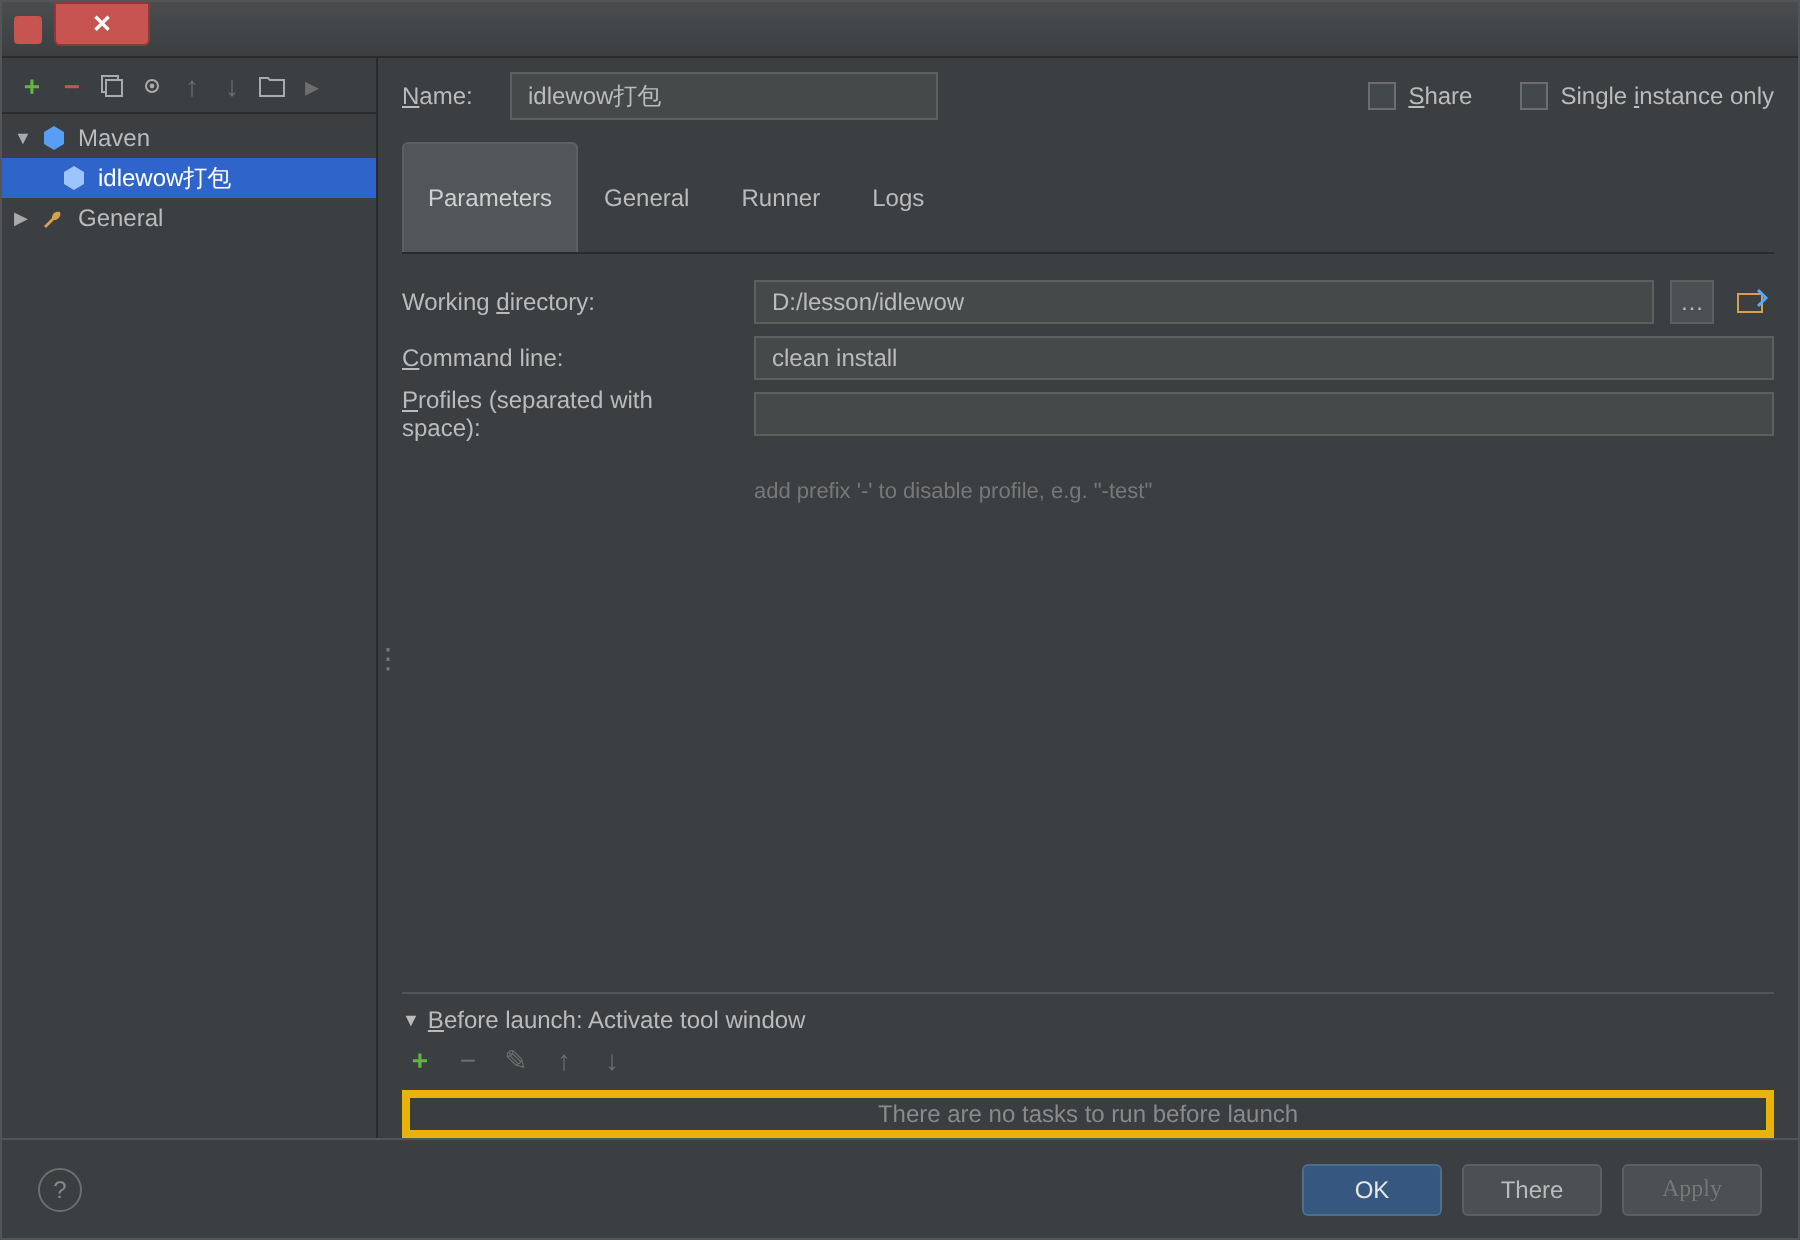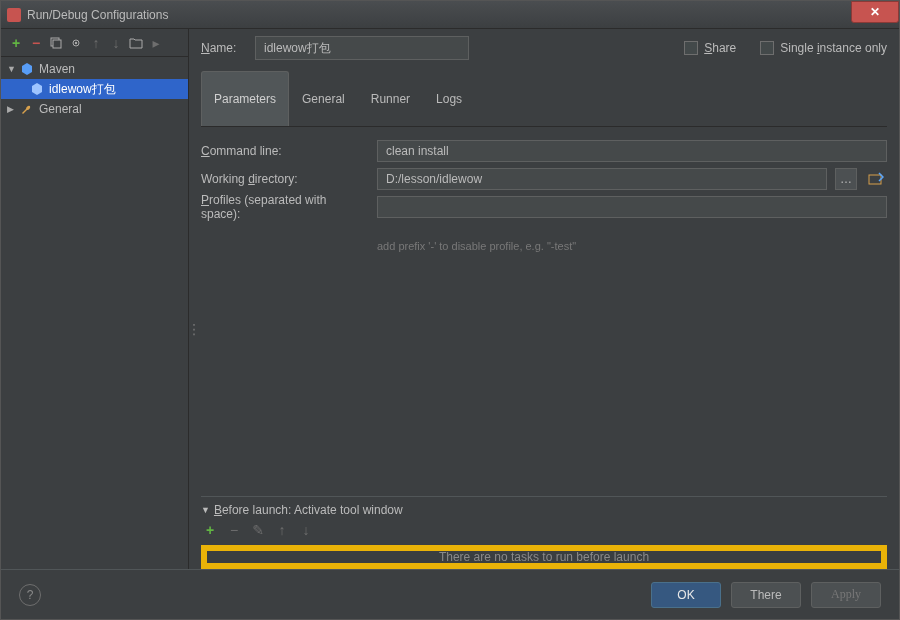--- a/index.html
+++ b/index.html
@@ -51,38 +51,37 @@
     .btn-insert { width: 22px; height: 22px; display: flex; align-items: center; justify-content: center; cursor: pointer; color: #d6a04d; }
     .hint { color: #787878; font-size: 11px; padding-left: 176px; margin-top: 19px; }
     
     .resolve-row { display: flex; align-items: center; gap: 8px; margin-top: 14px; }
     
     .spacer { flex: 1; }
     
     .before-launch { border-top: 1px solid #515658; margin-top: 8px; padding-top: 6px; }
     .bl-header { display: flex; align-items: center; gap: 4px; color: #bbbbbb; cursor: pointer; }
     .bl-toolbar { display: flex; gap: 10px; padding: 6px 2px; }
-    .bl-msg { background: #3a3e40; border: 6px solid #eab308; height: 24px; display: flex; align-items: center; justify-content: center; color: #8a8a8a; font-size: 12px; margin-top: 2px; }
+    .bl-msg { background: #3a3e40; border: 4px solid #eab308; height: 24px; display: flex; align-items: center; justify-content: center; color: #8a8a8a; font-size: 12px; margin-top: 2px; }
     
     .splitter { position: absolute; left: -2px; top: 280px; width: 4px; height: 40px; display:flex; align-items:center; }
     .splitter::before { content:"⋮"; color:#777; font-size:14px; }
     
     .footer { height: 50px; border-top: 1px solid #515658; display: flex; align-items: center; padding: 0 18px; }
     .help-icon { width: 22px; height: 22px; border-radius: 11px; border: 1px solid #6e6e6e; color: #8a8a8a; display: flex; align-items: center; justify-content: center; cursor: pointer; }
     .footer-btns { margin-left: auto; display: flex; gap: 10px; }
     .btn { min-width: 70px; height: 26px; border: 1px solid #5e6060; background: #4c5052; color: #bbbbbb; display: flex; align-items: center; justify-content: center; cursor: pointer; border-radius: 3px; font-size: 12px; padding: 0 12px; }
     .btn.primary { background: #365880; border-color: #4a708b; color: #e8e8e8; }
     .btn.disabled { color: #777; cursor: default; font-family: Liberation Serif, serif; }
   </style>
 </head>
 <body>
 
 <div class="titlebar">
   <div class="titlebar-icon"></div>
-  <div class="titlebar-title">Run/Debug Configurations</div>
   <div class="titlebar-close">✕</div>
 </div>
 
 <div class="main">
 
   <div class="sidebar">
     <div class="toolbar">
       <span class="tb-icon tb-add">+</span>
       <span class="tb-icon tb-remove">−</span>
       <span class="tb-icon tb-grey">
@@ -155,33 +154,33 @@
 
     <div class="tabs">
       <div class="tab active">Parameters</div>
       <div class="tab">General</div>
       <div class="tab">Runner</div>
       <div class="tab">Logs</div>
     </div>
 
     <div class="form">
       <div class="form-row">
-        <span class="form-label"><span class="underline">C</span>ommand line:</span>
-        <input class="form-input" value="clean install" style="">
-      </div>
-      <div class="form-row">
         <span class="form-label">Working <span class="underline">d</span>irectory:</span>
         <input class="form-input" value="D:/lesson/idlewow" style="">
         <span class="btn-browse">…</span>
         <span class="btn-insert">
           <svg width="16" height="14" viewBox="0 0 16 14">
               <rect x="1" y="3" width="12" height="9" fill="none" stroke="#d6a04d"></rect>
               <path d="M11 1l4 4-4 4" fill="none" stroke="#58a6ff" stroke-width="1.5"></path>
             </svg>
         </span>
+      </div>
+      <div class="form-row">
+        <span class="form-label"><span class="underline">C</span>ommand line:</span>
+        <input class="form-input" value="clean install" style="">
       </div>
       <div class="form-row">
         <span class="form-label"><span class="underline">P</span>rofiles (separated with space):</span>
         <input class="form-input" value="" style="">
       </div>
       <div class="hint">add prefix '-' to disable profile, e.g. "-test"</div>
 
     </div>
 
     <div class="spacer"></div>

